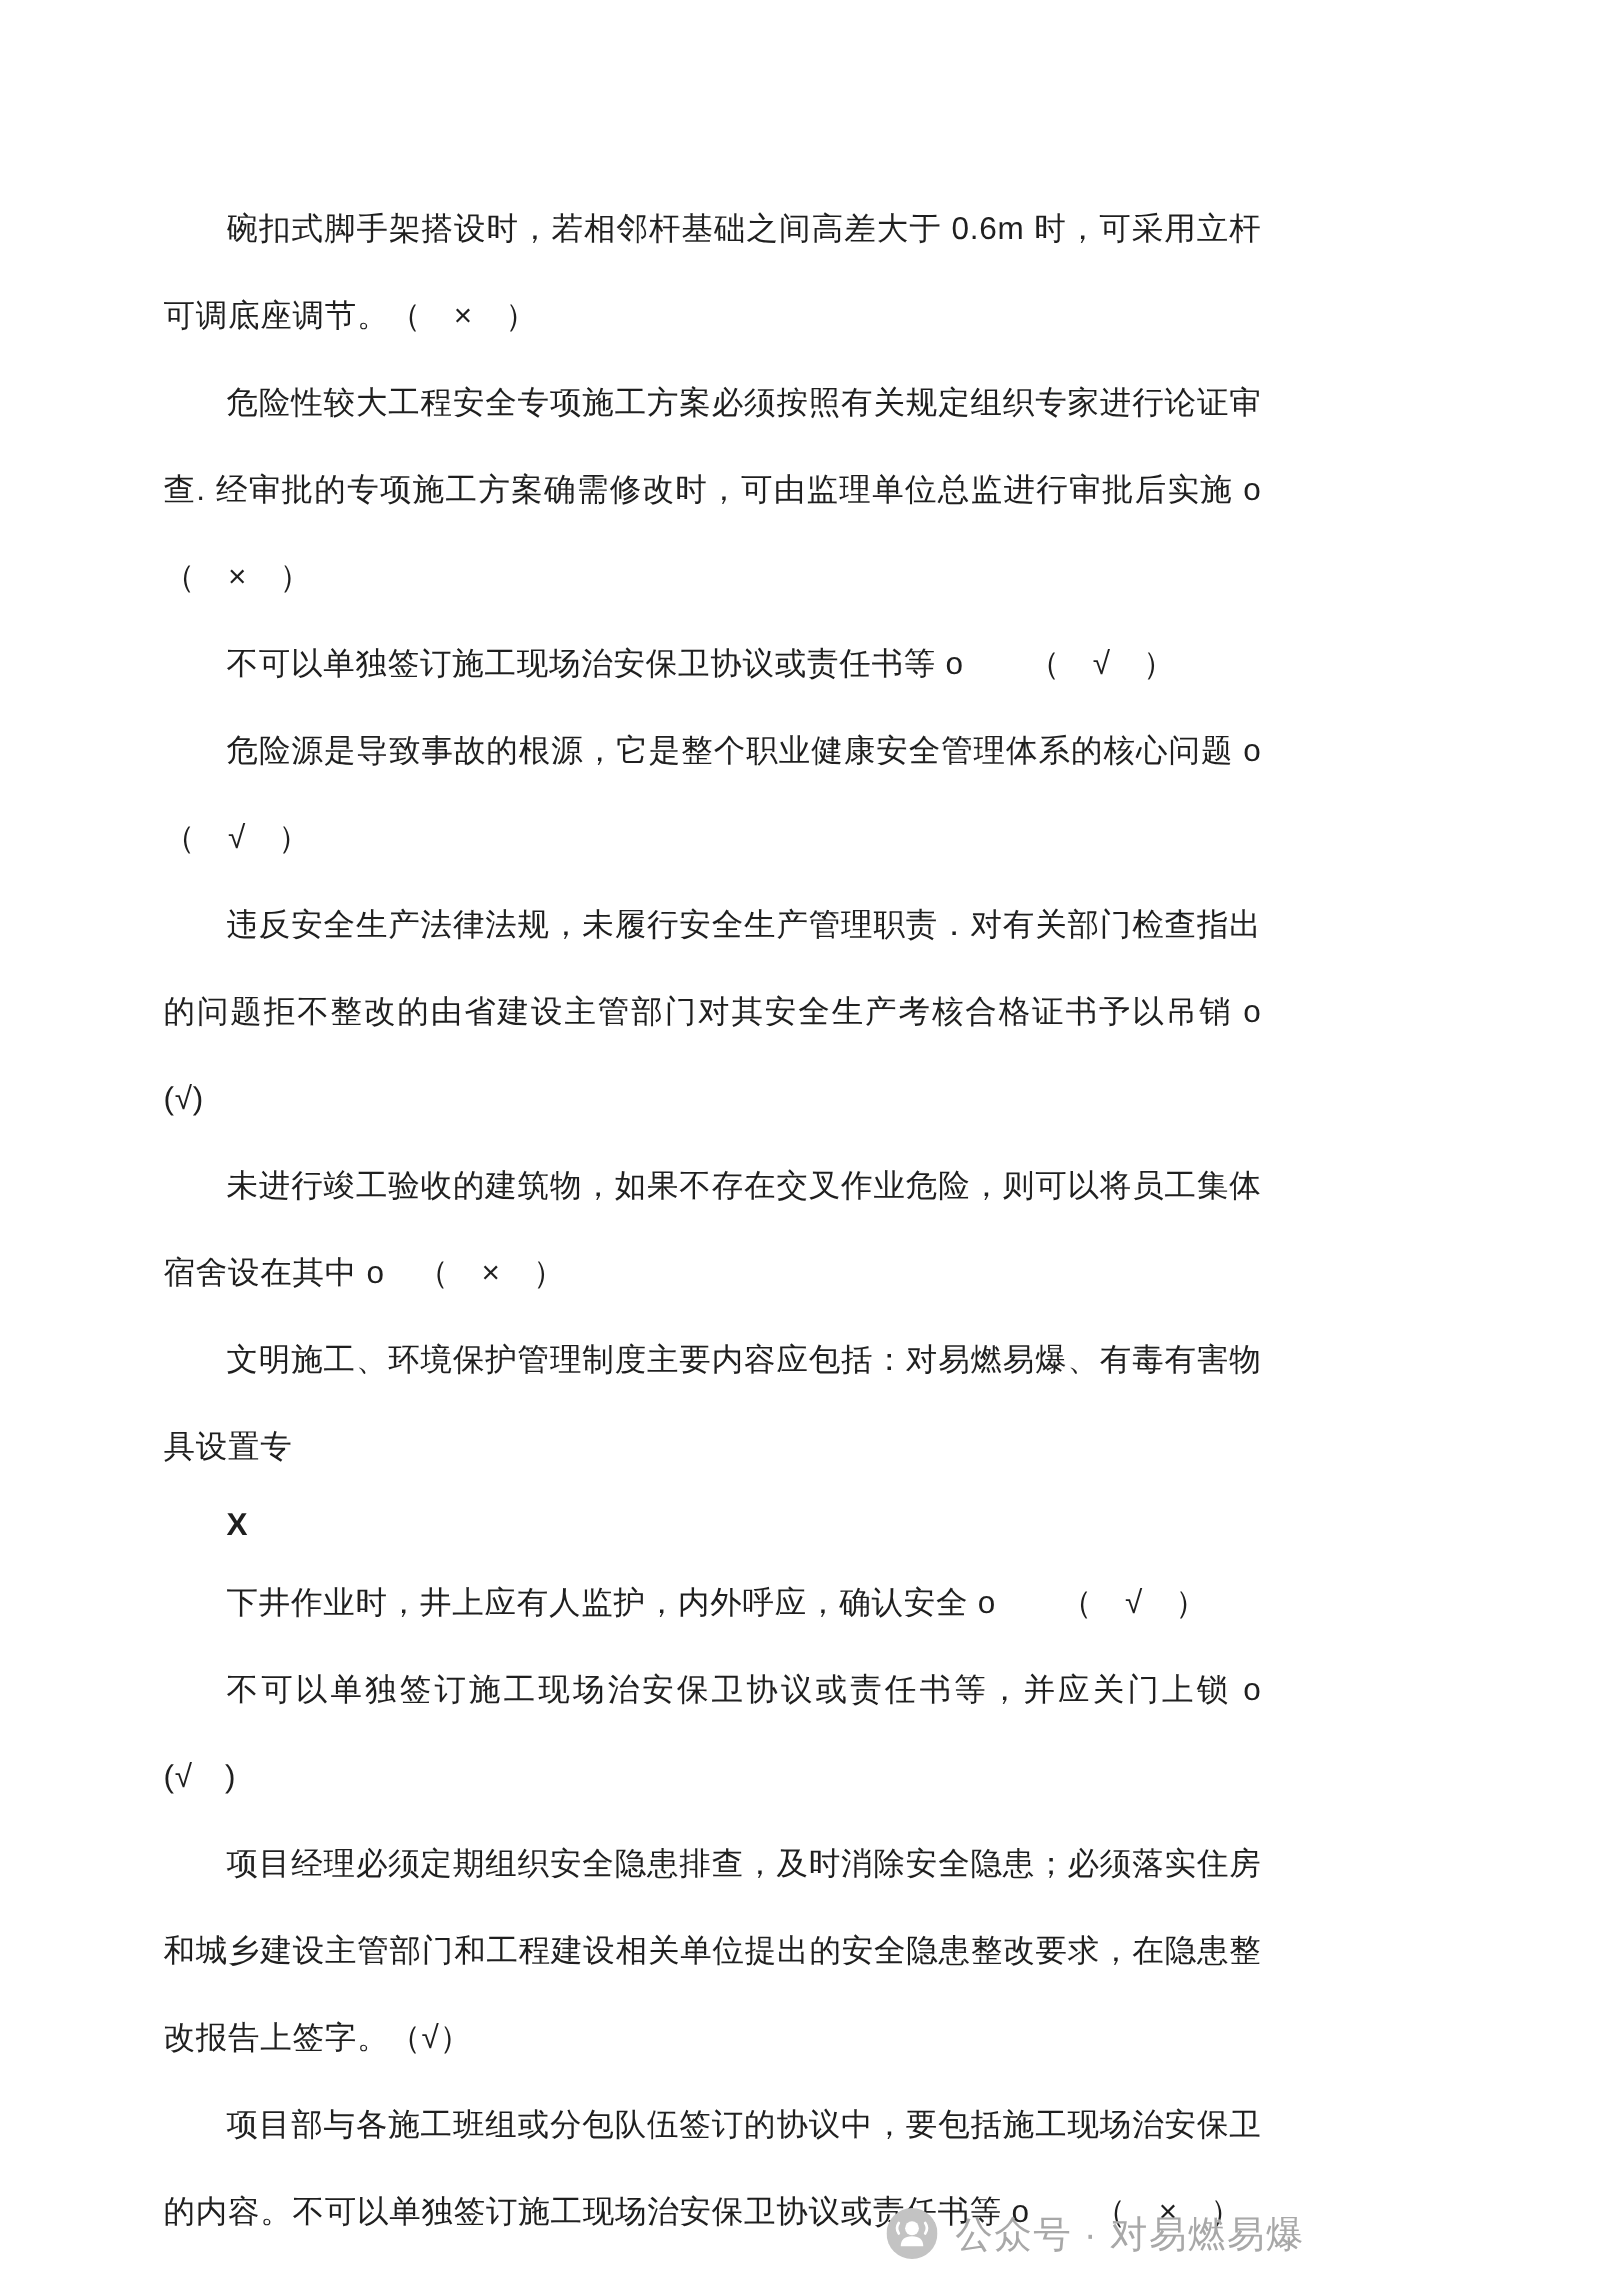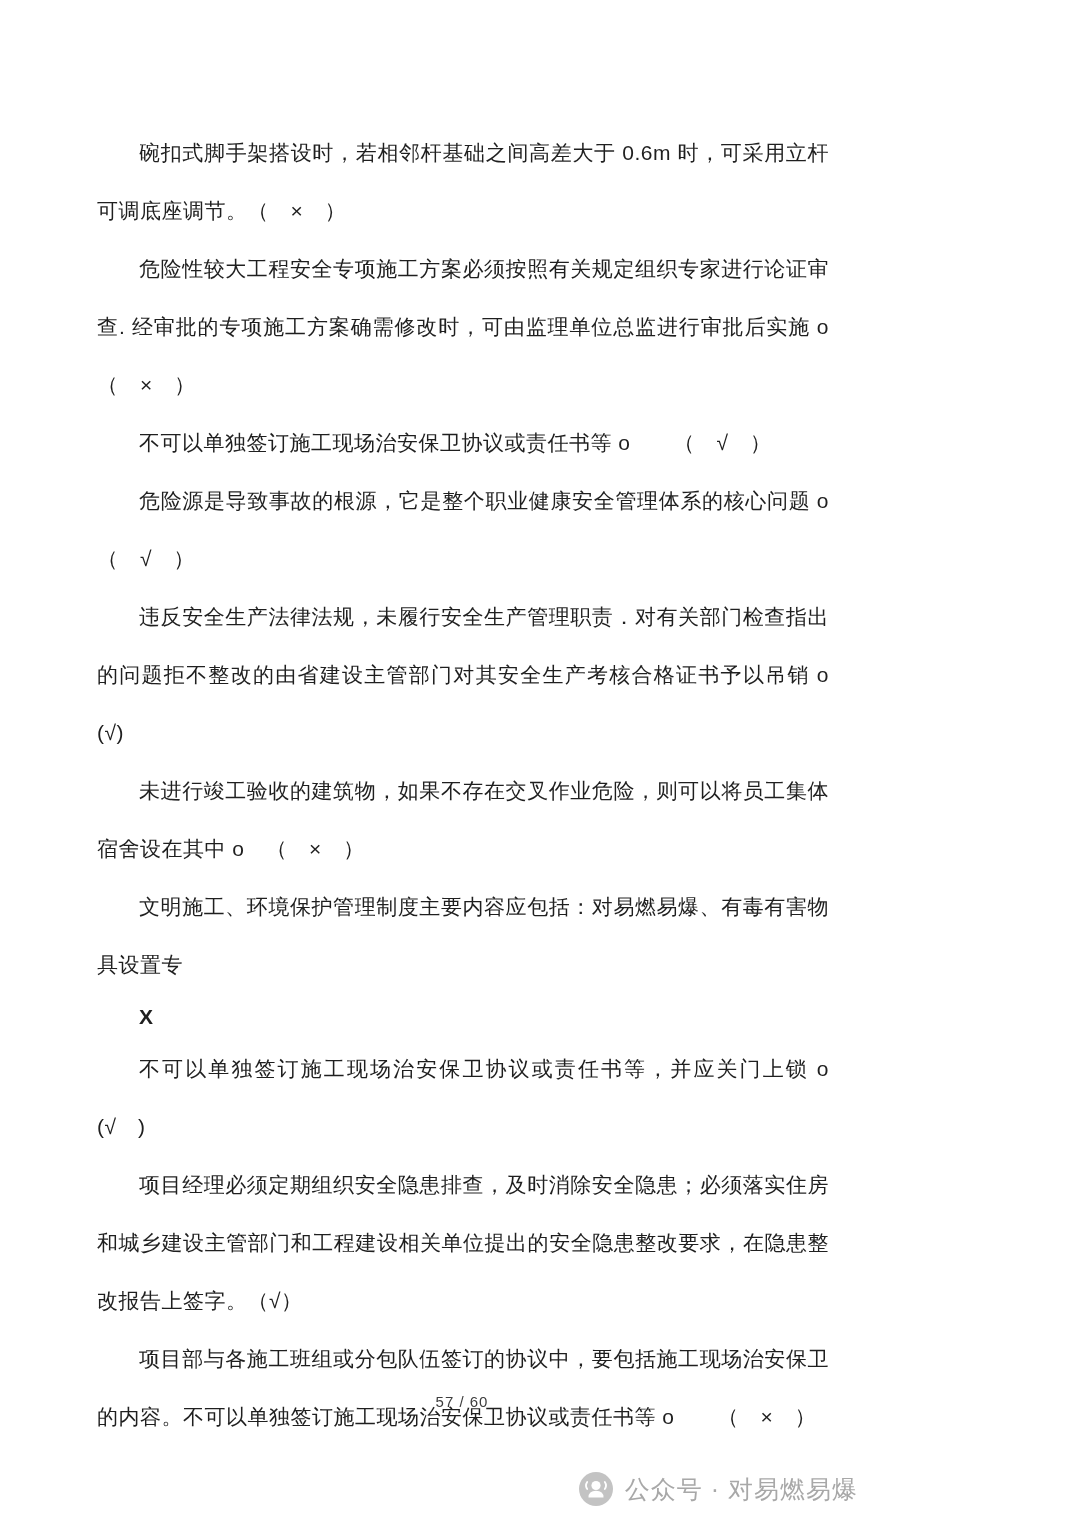--- a/index.html
+++ b/index.html
@@ -8,20 +8,21 @@
     background: #ffffff;
   }
   .page {
     position: relative;
     width: 924px;
     height: 1527px;
     background: #ffffff;
     font-family: "Liberation Sans", "DejaVu Sans", sans-serif;
     color: #1f1f1f;
     overflow: hidden;
+    margin-left: 12px;
   }
   .content {
     position: absolute;
     left: 97px;
     right: 95px;
     top: 124px;
     font-size: 21px;
     line-height: 58px;
     text-align: justify;
     color: #1f1f1f;
@@ -70,26 +71,26 @@
 
   <div class="content">
     <p>碗扣式脚手架搭设时，若相邻杆基础之间高差大于 0.6m 时，可采用立杆可调底座调节。（　×　）</p>
     <p>危险性较大工程安全专项施工方案必须按照有关规定组织专家进行论证审查. 经审批的专项施工方案确需修改时，可由监理单位总监进行审批后实施 o　　（　×　）</p>
     <p>不可以单独签订施工现场治安保卫协议或责任书等 o　　（　√　）</p>
     <p>危险源是导致事故的根源，它是整个职业健康安全管理体系的核心问题 o　　（　√　）</p>
     <p>违反安全生产法律法规，未履行安全生产管理职责．对有关部门检查指出的问题拒不整改的由省建设主管部门对其安全生产考核合格证书予以吊销 o　　(√)</p>
     <p>未进行竣工验收的建筑物，如果不存在交叉作业危险，则可以将员工集体宿舍设在其中 o　（　×　）</p>
     <p>文明施工、环境保护管理制度主要内容应包括：对易燃易爆、有毒有害物具设置专</p>
     <p class="answer-x">X</p>
+    <p>下井作业时，井上应有人监护，内外呼应，确认安全 o　　（　√　）</p>
     <p>不可以单独签订施工现场治安保卫协议或责任书等，并应关门上锁 o　　(√　)</p>
     <p>项目经理必须定期组织安全隐患排查，及时消除安全隐患；必须落实住房和城乡建设主管部门和工程建设相关单位提出的安全隐患整改要求，在隐患整改报告上签字。（√）</p>
     <p>项目部与各施工班组或分包队伍签订的协议中，要包括施工现场治安保卫的内容。不可以单独签订施工现场治安保卫协议或责任书等 o　　（　×　）</p>
   </div>
 
-  <div class="page-number">57 / 60</div>
 
   <div class="watermark">
     <span class="wm-icon">
       <svg viewBox="0 0 34 34" width="34" height="34">
         <circle cx="17" cy="17" r="17" fill="#c3c3c3"></circle>
         <circle cx="17" cy="13.5" r="4.6" fill="#ffffff"></circle>
         <path d="M 9.5 25.5 Q 9.5 18.8 17 18.8 Q 24.5 18.8 24.5 25.5 Z" fill="#ffffff"></path>
         <path d="M 8.2 10 Q 5.8 13.5 8.2 17" stroke="#ffffff" stroke-width="1.8" fill="none" stroke-linecap="round"></path>
         <path d="M 25.8 10 Q 28.2 13.5 25.8 17" stroke="#ffffff" stroke-width="1.8" fill="none" stroke-linecap="round"></path>
       </svg>

